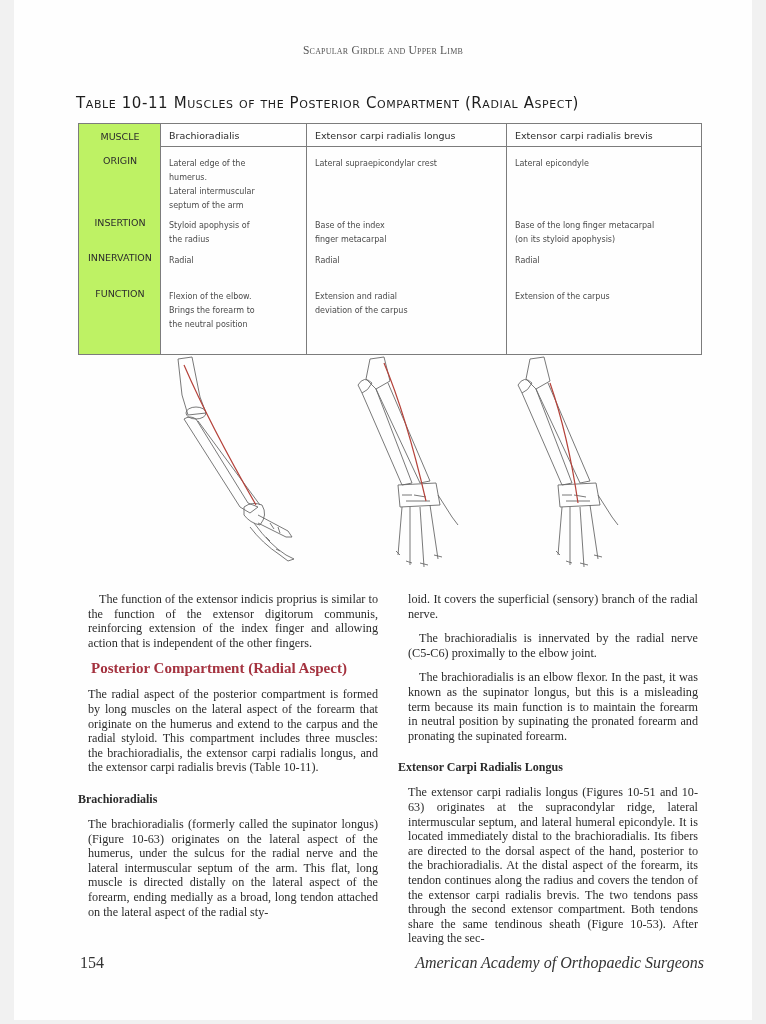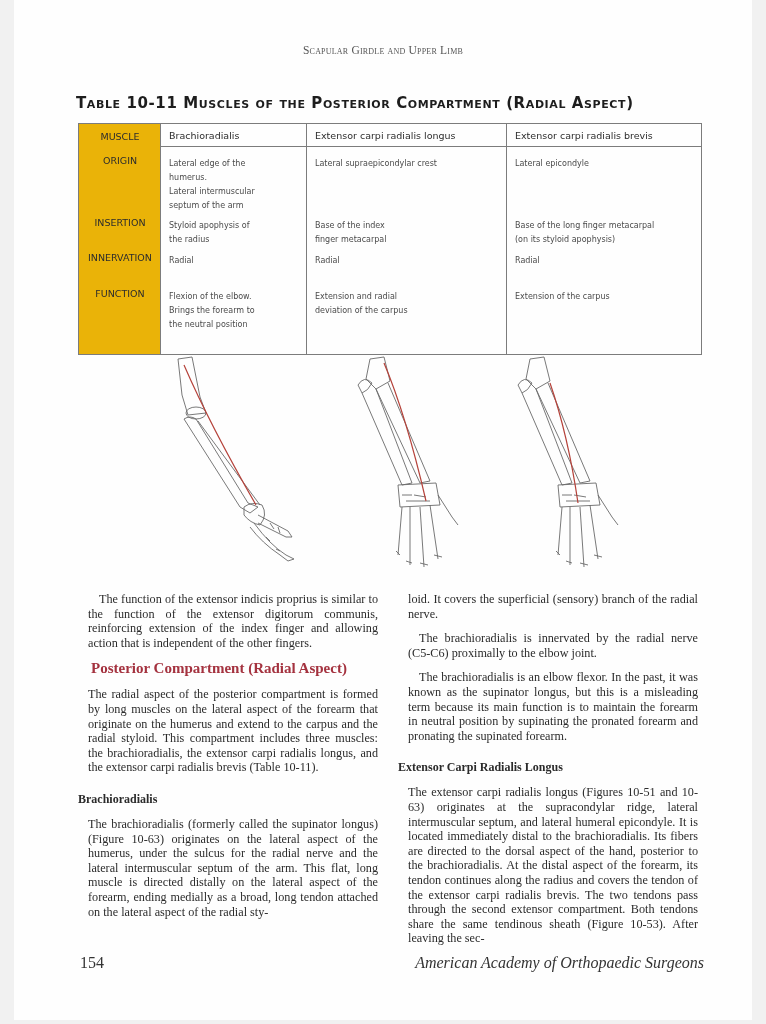--- a/index.html
+++ b/index.html
@@ -14,30 +14,30 @@
       position: absolute; left: 14px; top: 0; width: 738px; height: 1020px;
       background: #fefefe;
     }
     .running-head {
       position: absolute; left: 0; width: 766px; top: 44px;
       text-align: center; font-size: 11.5px; letter-spacing: 0.2px;
       font-variant: small-caps; color: #555;
     }
     .table-title {
       position: absolute; left: 76px; top: 94px;
-      font-family: "DejaVu Sans", sans-serif; font-weight: bold;
+      font-family: "DejaVu Sans", sans-serif; font-weight: normal;
       font-size: 15px; font-variant: small-caps; letter-spacing: 0.6px; color: #1d1d1d;
     }
     .muscle-table {
       position: absolute; left: 78px; top: 123px; width: 624px; height: 232px;
       border: 1px solid #7c7c7c; box-sizing: border-box;
     }
     .label-col {
       position: absolute; left: 0; top: 0; width: 82px; height: 100%;
-      background: #eab308; border-right: 1px solid #7c7c7c; box-sizing: border-box;
+      background: #bef264; border-right: 1px solid #7c7c7c; box-sizing: border-box;
     }
     .row-label {
       position: absolute; left: 0; width: 82px; text-align: center;
       font-family: "DejaVu Sans", sans-serif; font-size: 9.5px; color: #2c2c2c;
     }
     .col {
       position: absolute; top: 0; height: 100%; box-sizing: border-box;
       border-right: 1px solid #7c7c7c;
     }
     .col:last-child { border-right: none; }

